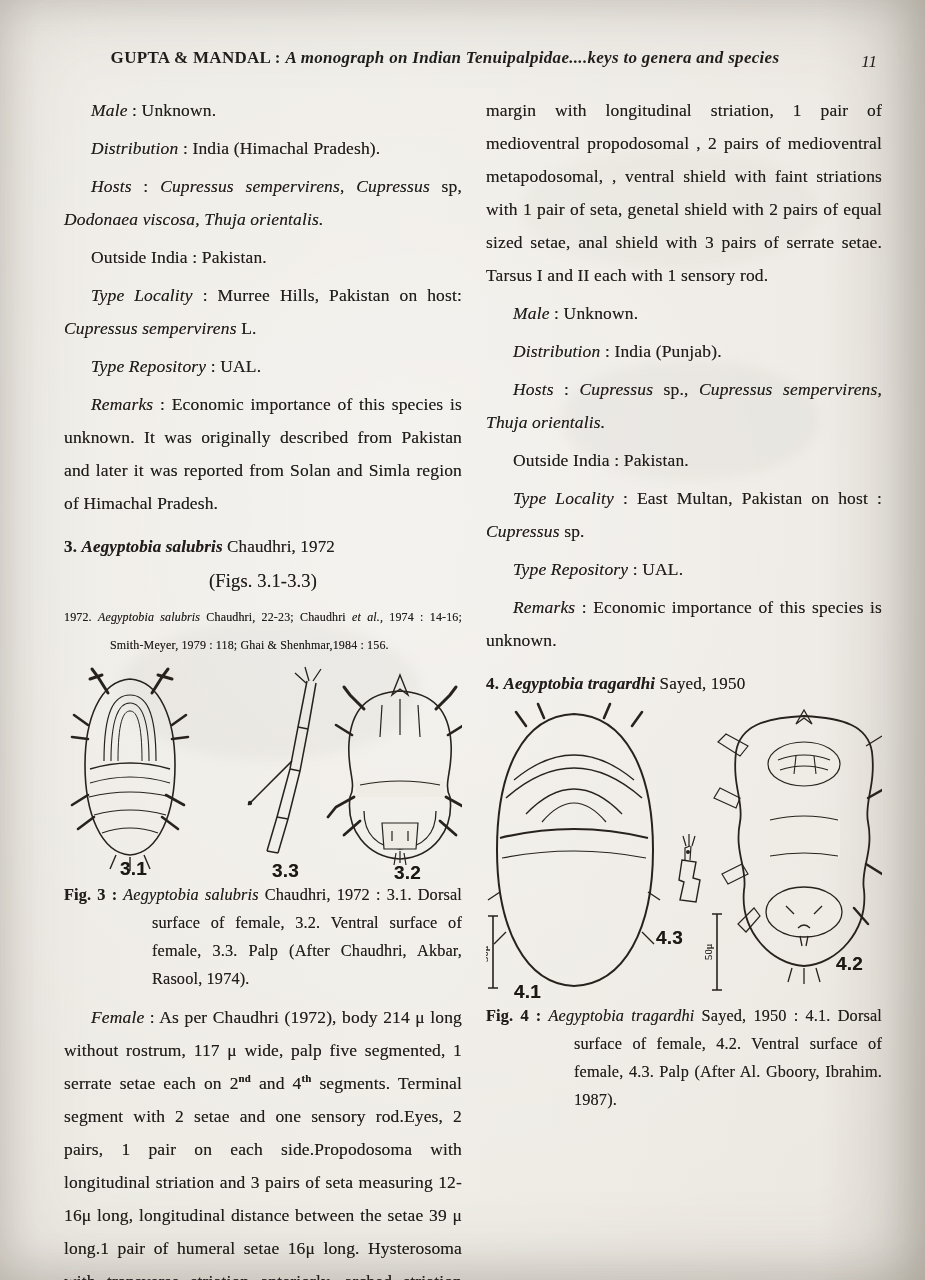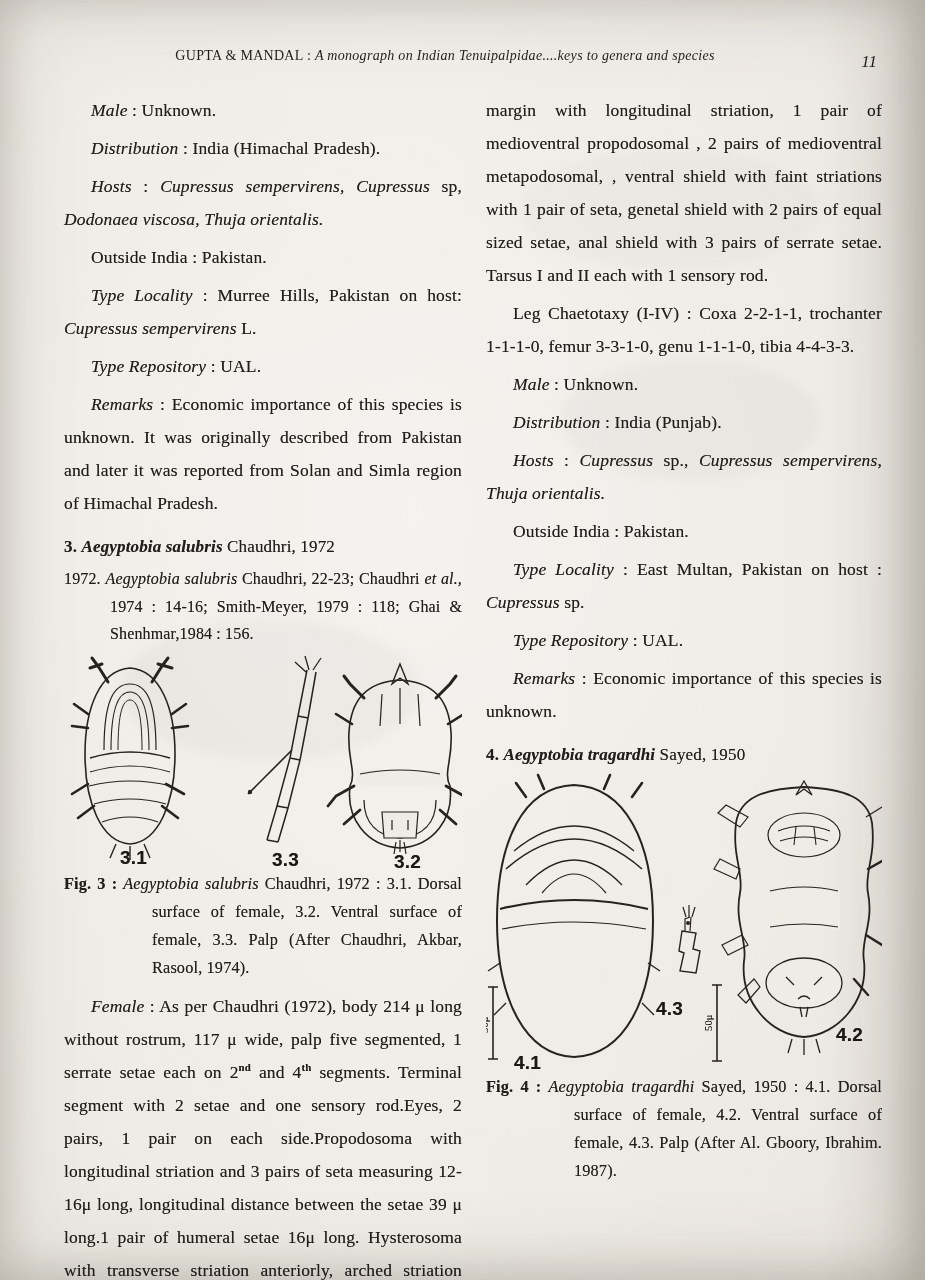--- a/index.html
+++ b/index.html
@@ -10,33 +10,33 @@
       radial-gradient(ellipse 120% 90% at 45% 40%, rgba(255,255,255,.35), rgba(0,0,0,0) 70%),
       linear-gradient(to right, #e7e3dc 0px, #edeae4 40px, #efece6 400px, #ece8e2 820px, #e2ded7 880px, #d9d5cd 925px),
       #ebe7e1;
     color:#201d1a;
   }
   .vignette{position:absolute;inset:0;pointer-events:none;
     box-shadow:inset 0 0 90px rgba(90,82,70,.18), inset -18px 0 40px rgba(80,72,60,.14), inset 0 -14px 40px rgba(90,82,70,.08);}
   .smudge{position:absolute;border-radius:50%;filter:blur(6px);pointer-events:none;}
 
   .runninghead{position:absolute;top:48px;left:80px;width:730px;text-align:center;
-    font-size:14px;letter-spacing:.3px;white-space:nowrap;}
+    font-size:17px;letter-spacing:.3px;white-space:nowrap;font-weight:bold;}
   .pageno{position:absolute;top:52px;right:48px;font-size:17px;font-style:italic;}
 
   .col{position:absolute;top:94px;width:398px;text-align:justify;
     font-size:17.5px;line-height:33px;letter-spacing:.15px;
     text-shadow:0 0 .5px rgba(32,28,24,.55);}
   #col-left{left:64px;}
   #col-right{left:486px;width:396px;}
 
   p.body{margin:0 0 5px 0;text-indent:27px;}
   .heading{margin:10px 0 2px 0;text-align:left;text-indent:0;font-size:17px;}
   .figsline{margin:0 0 6px 0;text-align:center;text-indent:0;font-size:18.5px;}
-  .ref{margin:2px 0 6px 0;font-size:16px;line-height:27.5px;padding-left:46px;text-indent:-46px;text-align:justify;}
+  .ref{margin:2px 0 6px 0;font-size:12px;line-height:27.5px;padding-left:46px;text-indent:-46px;text-align:justify;}
   .figcap{margin:0 0 8px 0;font-size:16.3px;line-height:28px;padding-left:88px;text-indent:-88px;text-align:justify;}
   .r-i{font-style:italic;}
   .r-b{font-weight:bold;}
   .r-bi{font-weight:bold;font-style:italic;}
   sup{font-size:.62em;line-height:0;font-weight:bold;}
 
   .figure{margin:2px 0 0 0;text-indent:0;}
   .figure svg{display:block;}
   .figlabel{font-family:"Liberation Sans","DejaVu Sans",sans-serif;font-weight:bold;font-size:19px;fill:#1c1914;}
   .scalelabel{font-size:10.5px;fill:#1c1914;font-family:"Liberation Serif",serif;}
@@ -55,20 +55,21 @@
 
 <div class="col" id="col-left">
   <p class="body"><span class="r-i">Male</span><span class="r-n"> : Unknown.</span></p>
   <p class="body"><span class="r-i">Distribution</span><span class="r-n"> : India (Himachal Pradesh).</span></p>
   <p class="body"><span class="r-i">Hosts</span><span class="r-n"> : </span><span class="r-i">Cupressus sempervirens</span><span class="r-n">, </span><span class="r-i">Cupressus</span><span class="r-n"> sp, </span><span class="r-i">Dodonaea viscosa, Thuja orientalis.</span></p>
   <p class="body"><span class="r-n">Outside India : Pakistan.</span></p>
   <p class="body"><span class="r-i">Type Locality</span><span class="r-n"> : Murree Hills, Pakistan on host: </span><span class="r-i">Cupressus sempervirens</span><span class="r-n"> L.</span></p>
   <p class="body"><span class="r-i">Type Repository</span><span class="r-n"> : UAL.</span></p>
   <p class="body"><span class="r-i">Remarks</span><span class="r-n"> : Economic importance of this species is unknown. It was originally described from Pakistan and later it was reported from Solan and Simla region of Himachal Pradesh.</span></p>
   <p class="heading"><span class="r-b">3. </span><span class="r-bi">Aegyptobia salubris</span><span class="r-n"> Chaudhri, 1972</span></p>
+  <p class="figsline"><span class="r-n">(Figs. 3.1-3.3)</span></p>
   <p class="ref"><span class="r-n">1972.  </span><span class="r-i">Aegyptobia salubris</span><span class="r-n"> Chaudhri, 22-23; Chaudhri </span><span class="r-i">et al.,</span><span class="r-n"> 1974 : 14-16; Smith-Meyer, 1979 : 118; Ghai &amp; Shenhmar,1984 : 156.</span></p>
 
   <div class="figure">
     <svg width="398" height="216" viewBox="0 0 398 216">
       <defs>
         <pattern id="f3v" width="3.4" height="9" patternUnits="userSpaceOnUse">
           <path d="M1.7 0 V9" stroke="#2b251e" stroke-width="1"></path>
         </pattern>
         <pattern id="f3h" width="9" height="3.4" patternUnits="userSpaceOnUse">
           <path d="M0 1.7 H9" stroke="#2b251e" stroke-width="1"></path>
@@ -122,21 +123,20 @@
       <text class="figlabel" x="330" y="214">3.2</text>
     </svg>
   </div>
 
   <p class="figcap"><span class="r-b">Fig. 3 : </span><span class="r-i">Aegyptobia salubris</span><span class="r-n"> Chaudhri, 1972 : 3.1. Dorsal surface of female, 3.2. Ventral surface of female, 3.3. Palp (After Chaudhri, Akbar, Rasool, 1974).</span></p>
   <p class="body"><span class="r-i">Female</span><span class="r-n"> : As per Chaudhri (1972), body 214 μ long without rostrum, 117 μ wide, palp five segmented, 1 serrate setae each on 2</span><sup class="r-sup">nd</sup><span class="r-n"> and 4</span><sup class="r-sup">th</sup><span class="r-n"> segments. Terminal segment with 2 setae and one sensory rod.Eyes, 2 pairs, 1 pair on each side.Propodosoma with longitudinal striation and 3 pairs of seta measuring 12-16μ long, longitudinal distance between the setae 39 μ long.1 pair of humeral setae 16μ long. Hysterosoma with transverse striation anteriorly, arched striation mediodorsally and posterior region with transverse striation. Dorsocentral setae 3 pairs, measuring 10-16μ long. Sublateral setae 4 pairs, 10-17μ long, lateral setae 5 pairs, all minutely serrate and measuring 23, 18,18,18 and 13 μ long. Ventrally hysterosomal</span></p>
 </div>
 
 <div class="col" id="col-right">
   <p class="body" style="text-indent:0"><span class="r-n">margin with longitudinal striation, 1 pair of medioventral propodosomal , 2 pairs of medioventral metapodosomal, , ventral shield with faint striations with 1 pair of seta, genetal shield with 2 pairs of equal sized setae, anal shield with 3 pairs of serrate setae. Tarsus I and II each with 1 sensory rod.</span></p>
-  <p class="body"><span class="r-n">Leg Chaetotaxy (I-IV) : Coxa 2-2-1-1, trochanter 1-1-1-0, femur 3-3-1-0, genu 1-1-1-0, tibia 4-4-3-3.</span></p>
   <p class="body"><span class="r-i">Male</span><span class="r-n"> : Unknown.</span></p>
   <p class="body"><span class="r-i">Distribution</span><span class="r-n"> : India (Punjab).</span></p>
   <p class="body"><span class="r-i">Hosts</span><span class="r-n"> : </span><span class="r-i">Cupressus</span><span class="r-n"> sp., </span><span class="r-i">Cupressus sempervirens,</span><span class="r-n"> </span><span class="r-i">Thuja orientalis.</span></p>
   <p class="body"><span class="r-n">Outside India : Pakistan.</span></p>
   <p class="body"><span class="r-i">Type Locality</span><span class="r-n"> : East Multan, Pakistan on host : </span><span class="r-i">Cupressus</span><span class="r-n"> sp.</span></p>
   <p class="body"><span class="r-i">Type Repository</span><span class="r-n"> : UAL.</span></p>
   <p class="body"><span class="r-i">Remarks</span><span class="r-n"> : Economic importance of this species is unknown.</span></p>
   <p class="heading"><span class="r-b">4. </span><span class="r-bi">Aegyptobia tragardhi</span><span class="r-n"> Sayed, 1950</span></p>
 
   <div class="figure">

